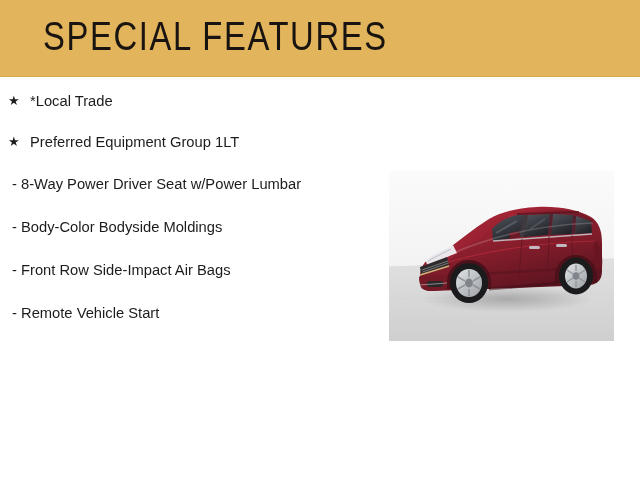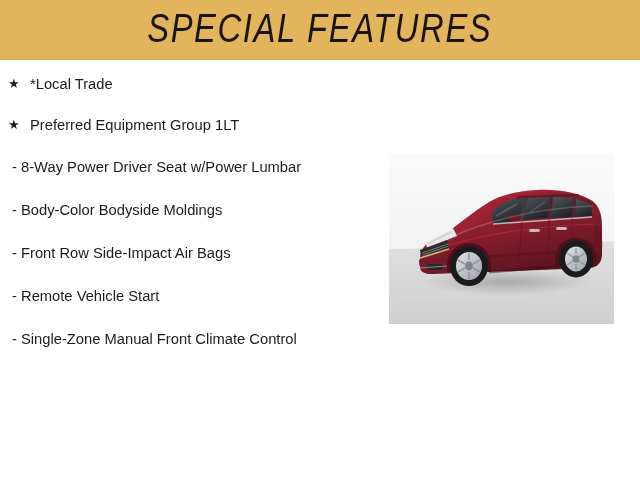--- a/index.html
+++ b/index.html
@@ -11,28 +11,26 @@
     height: 480px;
     background: #ffffff;
     font-family: "Liberation Sans", sans-serif;
     overflow: hidden;
     position: relative;
   }
 
   
   .header-band {
     width: 640px;
-    height: 60px;
+    height: 77px;
     background: #e2b55c;
     border-bottom: 1px solid #d4a750;
     box-sizing: border-box;
     display: flex;
     align-items: center;
-    justify-content: center;
-    font-style: italic;
   }
   .header-title {
     font-family: "Liberation Sans Narrow", "Liberation Sans", sans-serif;
     font-size: 41px;
     font-weight: 400;
     letter-spacing: 2.0px;
     color: #1a1410;
     transform: scaleX(0.80);
     transform-origin: center center;
     white-space: nowrap;
@@ -144,23 +142,20 @@
     </div>
 
     <div class="sub-row">
       <div class="sub-text">- Front Row Side-Impact Air Bags</div>
     </div>
 
     <div class="sub-row">
       <div class="sub-text">- Remote Vehicle Start</div>
     </div>
 
-    <div class="sub-row wrap">
-      <div class="sub-text">- Single-Zone Manual Front Climate Control</div>
-    </div>
 
 
   </div>
 
   <div class="vehicle-photo">
     <svg viewBox="0 0 225 170" xmlns="http://www.w3.org/2000/svg">
       <defs>
         <linearGradient id="bgGrad" x1="0" y1="0" x2="0" y2="1">
           <stop offset="0%" stop-color="#fbfbfb"></stop>
           <stop offset="60%" stop-color="#f2f2f2"></stop>

